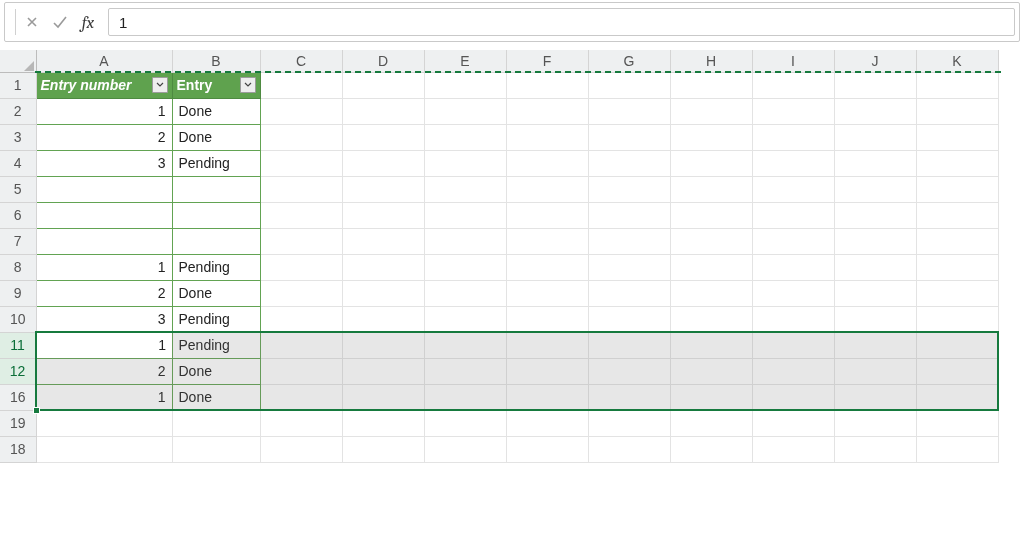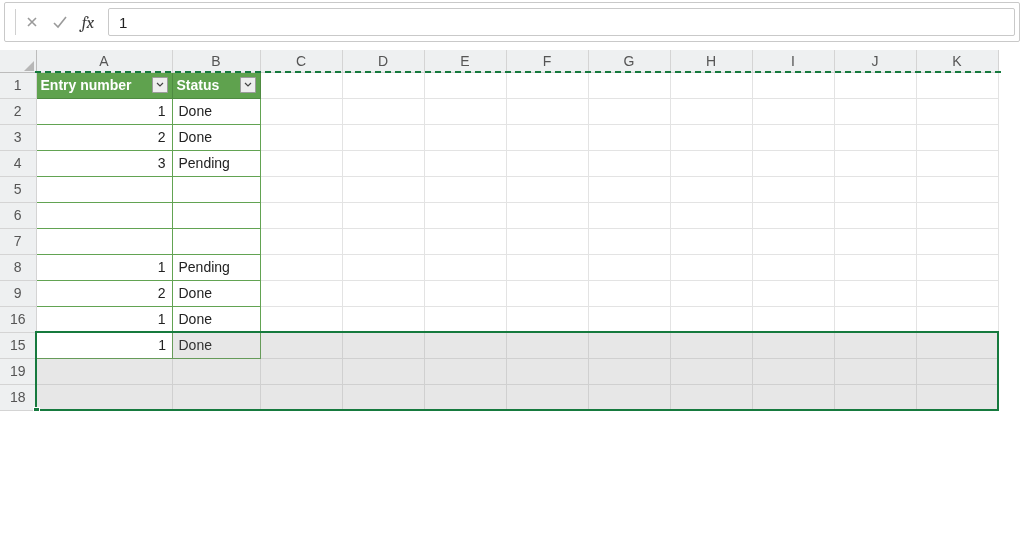--- a/index.html
+++ b/index.html
@@ -114,21 +114,21 @@
 
   
   td.th {
     background:#5fa24e;
     color:#fff; font-weight:700;
     border-right:1px solid #4e8a41;
     border-bottom:1px solid #4e8a41;
     border-top:1px solid #4e8a41;
     padding:0 4px;
   }
-  td.th.left{ border-left:1px solid #4e8a41; }
+  td.th.left{ border-left:1px solid #4e8a41;font-style:italic; }
   .th-inner{ display:flex; align-items:center; height:100%; gap:4px;}
   .th-label{ flex:1; }
   .filter-btn{
     width:16px;height:16px;background:#eeeeee;border:1px solid #9c9c9c;
     display:flex;align-items:center;justify-content:center;border-radius:1px;
   }
   .filter-btn svg{display:block;}
 
   
   .sel-box{
@@ -201,21 +201,21 @@
               <span class="th-label">Entry number</span>
               <span class="filter-btn">
                 <svg width="8" height="8" viewBox="0 0 8 8">
                   <path d="M1 2l3 3 3-3" fill="none" stroke="#444" stroke-width="1.2"></path>
                 </svg>
               </span>
             </div>
           </td>
           <td class="th" style="width:88px">
             <div class="th-inner">
-              <span class="th-label">Status</span>
+              <span class="th-label">Entry</span>
               <span class="filter-btn">
                 <svg width="8" height="8" viewBox="0 0 8 8">
                   <path d="M1 2l3 3 3-3" fill="none" stroke="#444" stroke-width="1.2"></path>
                 </svg>
               </span>
             </div>
           </td>
           <td class="cell" style="width:82px"></td>
           <td class="cell" style="width:82px"></td>
           <td class="cell" style="width:82px"></td>
@@ -332,36 +332,64 @@
           <td class="cell" style="width:82px"></td>
           <td class="cell" style="width:82px"></td>
           <td class="cell" style="width:82px"></td>
           <td class="cell" style="width:82px"></td>
           <td class="cell" style="width:82px"></td>
           <td class="cell" style="width:82px"></td>
           <td class="cell" style="width:82px"></td>
           <td class="cell" style="width:82px"></td>
         </tr>
         <tr>
+          <th class="rowh ">10</th>
+          <td class="cell tbl tblA left" style="width:136px">3</td>
+          <td class="cell tbl tblB" style="width:88px">Pending</td>
+          <td class="cell" style="width:82px"></td>
+          <td class="cell" style="width:82px"></td>
+          <td class="cell" style="width:82px"></td>
+          <td class="cell" style="width:82px"></td>
+          <td class="cell" style="width:82px"></td>
+          <td class="cell" style="width:82px"></td>
+          <td class="cell" style="width:82px"></td>
+          <td class="cell" style="width:82px"></td>
+          <td class="cell" style="width:82px"></td>
+        </tr>
+        <tr>
+          <th class="rowh sel">11</th>
+          <td class="cell tbl tblA left" style="width:136px">1</td>
+          <td class="cell tbl tblB" style="width:88px">Pending</td>
+          <td class="cell" style="width:82px"></td>
+          <td class="cell" style="width:82px"></td>
+          <td class="cell" style="width:82px"></td>
+          <td class="cell" style="width:82px"></td>
+          <td class="cell" style="width:82px"></td>
+          <td class="cell" style="width:82px"></td>
+          <td class="cell" style="width:82px"></td>
+          <td class="cell" style="width:82px"></td>
+          <td class="cell" style="width:82px"></td>
+        </tr>
+        <tr>
+          <th class="rowh sel">12</th>
+          <td class="cell tbl tblA left" style="width:136px">2</td>
+          <td class="cell tbl tblB" style="width:88px">Done</td>
+          <td class="cell" style="width:82px"></td>
+          <td class="cell" style="width:82px"></td>
+          <td class="cell" style="width:82px"></td>
+          <td class="cell" style="width:82px"></td>
+          <td class="cell" style="width:82px"></td>
+          <td class="cell" style="width:82px"></td>
+          <td class="cell" style="width:82px"></td>
+          <td class="cell" style="width:82px"></td>
+          <td class="cell" style="width:82px"></td>
+        </tr>
+        <tr>
           <th class="rowh ">16</th>
           <td class="cell tbl tblA left" style="width:136px">1</td>
-          <td class="cell tbl tblB" style="width:88px">Done</td>
-          <td class="cell" style="width:82px"></td>
-          <td class="cell" style="width:82px"></td>
-          <td class="cell" style="width:82px"></td>
-          <td class="cell" style="width:82px"></td>
-          <td class="cell" style="width:82px"></td>
-          <td class="cell" style="width:82px"></td>
-          <td class="cell" style="width:82px"></td>
-          <td class="cell" style="width:82px"></td>
-          <td class="cell" style="width:82px"></td>
-        </tr>
-        <tr>
-          <th class="rowh ">15</th>
-          <td class="cell tbl tblA left" style="width:136px">2</td>
           <td class="cell tbl tblB" style="width:88px">Done</td>
           <td class="cell" style="width:82px"></td>
           <td class="cell" style="width:82px"></td>
           <td class="cell" style="width:82px"></td>
           <td class="cell" style="width:82px"></td>
           <td class="cell" style="width:82px"></td>
           <td class="cell" style="width:82px"></td>
           <td class="cell" style="width:82px"></td>
           <td class="cell" style="width:82px"></td>
           <td class="cell" style="width:82px"></td>

